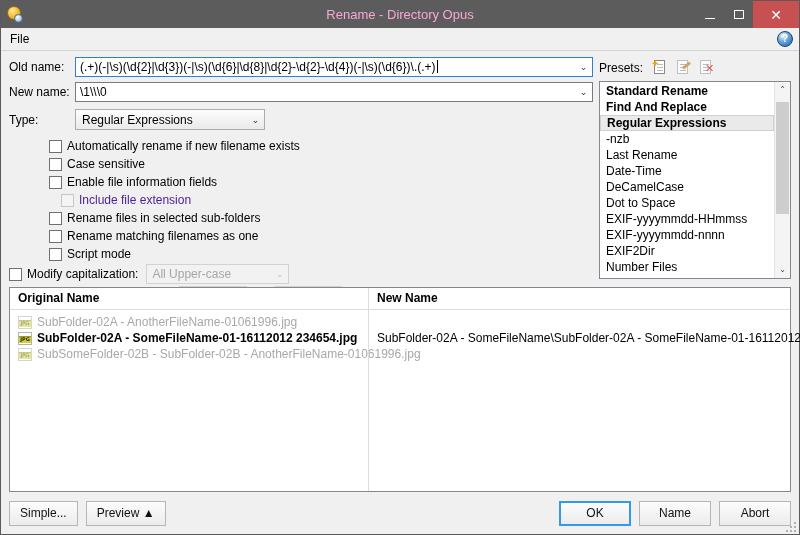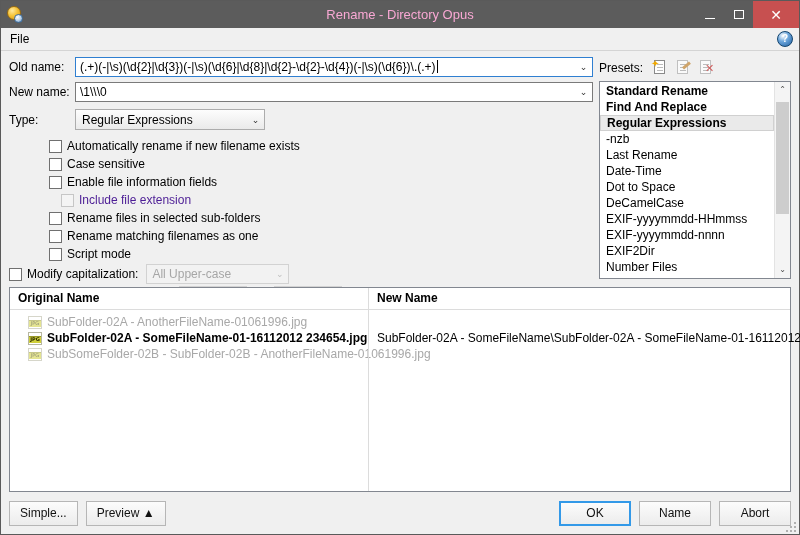--- a/index.html
+++ b/index.html
@@ -388,21 +388,21 @@
   }
   .body-new {
     flex: 1;
     border-left: 1px solid #dcdcdc;
     padding-top: 4px;
   }
   .file-row {
     height: 16px;
     display: flex;
     align-items: center;
-    padding-left: 18px;
+    padding-left: 8px;
     font-size: 12px;
     white-space: nowrap;
   }
   .file-row.dim { color: #a8a8a8; }
   .file-row.sel { font-weight: bold; color: #000000; }
   .jpg-icon {
     width: 14px; height: 13px;
     flex: none;
     margin-right: 5px;
     position: relative;
@@ -616,22 +616,22 @@
         </div>
 
         <div class="preset-list">
           <div class="preset-items">
             <div class="preset-item bold">Standard Rename</div>
             <div class="preset-item bold">Find And Replace</div>
             <div class="preset-item bold selected">Regular Expressions</div>
             <div class="preset-item">-nzb</div>
             <div class="preset-item">Last Rename</div>
             <div class="preset-item">Date-Time</div>
+            <div class="preset-item">DeCamelCase</div>
             <div class="preset-item">Dot to Space</div>
-            <div class="preset-item">DeCamelCase</div>
             <div class="preset-item">EXIF-yyyymmdd-HHmmss</div>
             <div class="preset-item">EXIF-yyyymmdd-nnnn</div>
             <div class="preset-item">EXIF2Dir</div>
             <div class="preset-item">Number Files</div>
             <div class="preset-item">ParentName</div>
           </div>
           <div class="scrollbar">
             <div class="sb-arrow">⌃</div>
             <div class="sb-track">
               <div class="sb-thumb"></div>

